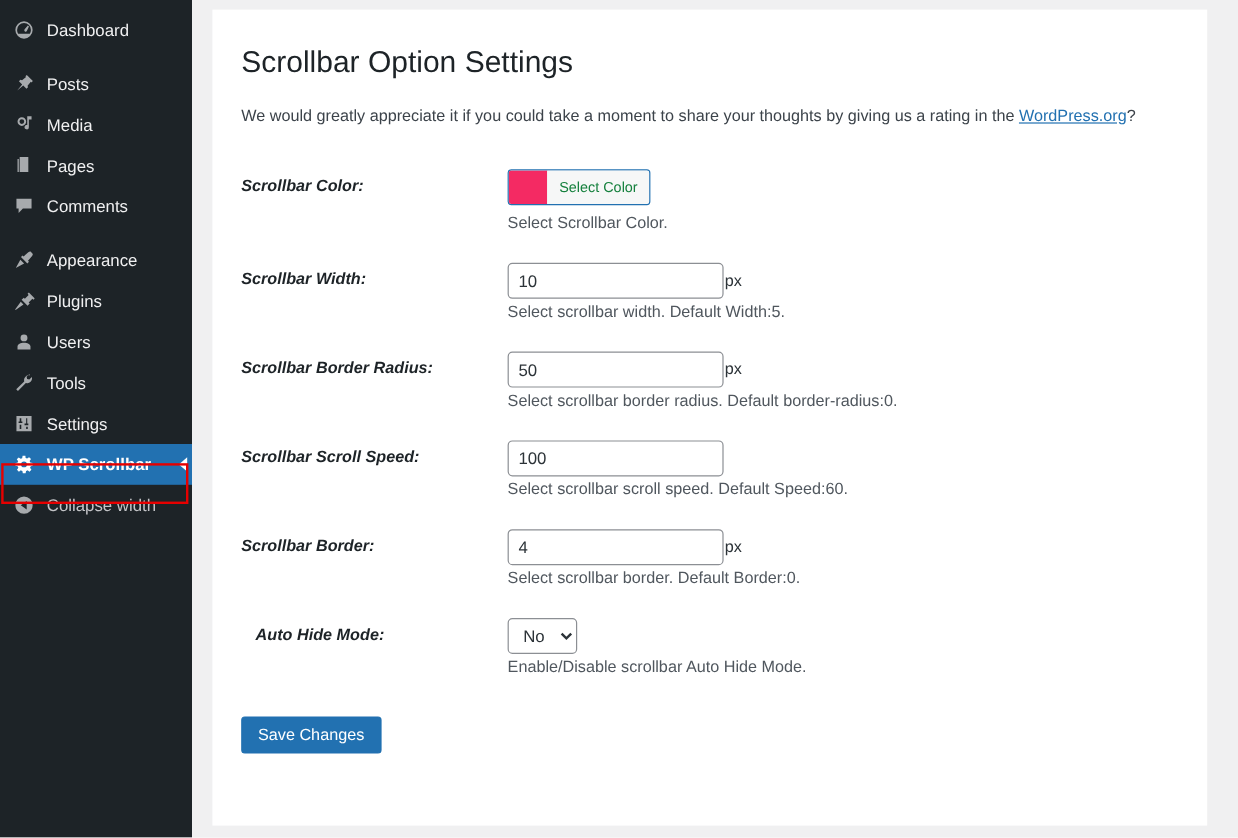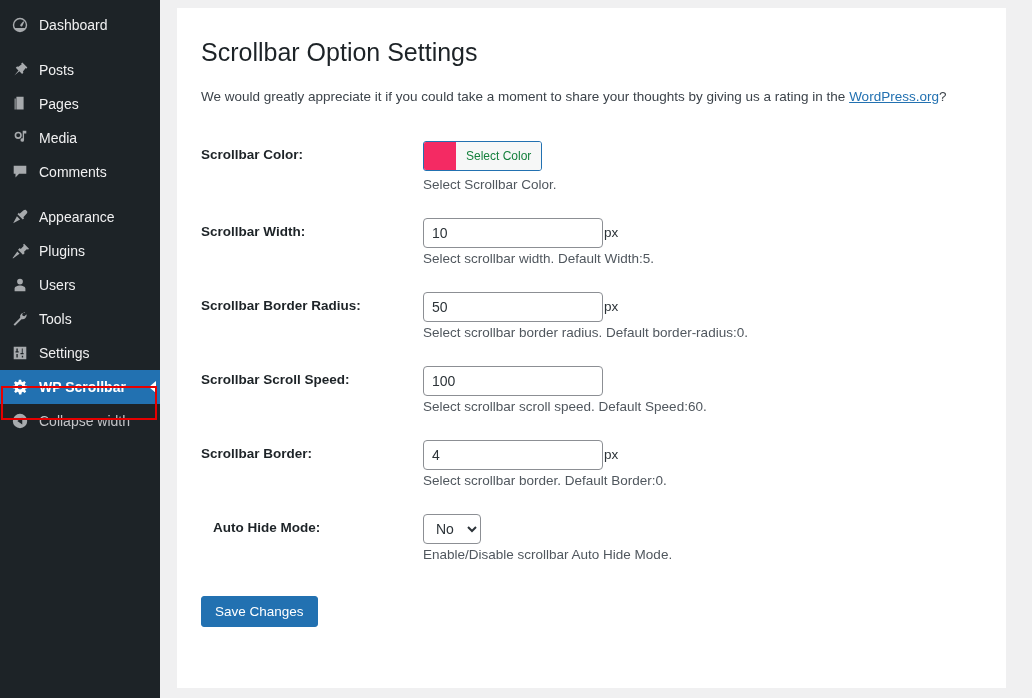--- a/index.html
+++ b/index.html
@@ -85,20 +85,21 @@
   p.rating-note a { color: #2271b1; text-decoration: underline; }
 
   .field-row {
     display: flex; align-items: flex-start;
     margin-bottom: 26px;
   }
   .field-label {
     width: 222px; min-width: 222px;
     font-size: 13.5px; font-weight: bold; color: #1d2327;
     padding-top: 6px;
+    font-style: italic;
   }
   .field-label.indent { padding-left: 12px; }
   .field-control { flex: 1; }
 
   .inline { display: flex; align-items: center; }
 
   input.txt {
     width: 180px; height: 30px;
     border: 1px solid #8c8f94; border-radius: 4px;
     padding: 0 8px; font-size: 14px; color: #2c3338;
@@ -157,33 +158,33 @@
         <svg width="18" height="18" viewBox="0 0 20 20" fill="currentColor">
             <path d="M12.6 1.6l-1.3 1.3.6.6-3.7 3-1.5-.4-1.4 1.4 3 3-4.6 5.6 5.6-4.6 3 3 1.4-1.4-.4-1.5 3-3.7.6.6 1.3-1.3-5.6-5.6z"></path>
           </svg>
       </span>
       <span class="mi-label">Posts</span>
     </div>
 
     <div class="menu-item">
       <span class="mi-icon">
         <svg width="18" height="18" viewBox="0 0 20 20" fill="currentColor">
+            <path d="M8 3a4 4 0 100 8 4 4 0 000-8zm0 1.8a2.2 2.2 0 110 4.4 2.2 2.2 0 010-4.4zM13 2v8.3a2 2 0 10 1.5 1.9V5h2.5V2H13z"></path>
+          </svg>
+      </span>
+      <span class="mi-label">Media</span>
+    </div>
+
+    <div class="menu-item">
+      <span class="mi-icon">
+        <svg width="18" height="18" viewBox="0 0 20 20" fill="currentColor">
             <path d="M6 2h8v14H6V2zm-2 2h1.2v12H4V4z"></path>
           </svg>
       </span>
       <span class="mi-label">Pages</span>
-    </div>
-
-    <div class="menu-item">
-      <span class="mi-icon">
-        <svg width="18" height="18" viewBox="0 0 20 20" fill="currentColor">
-            <path d="M8 3a4 4 0 100 8 4 4 0 000-8zm0 1.8a2.2 2.2 0 110 4.4 2.2 2.2 0 010-4.4zM13 2v8.3a2 2 0 10 1.5 1.9V5h2.5V2H13z"></path>
-          </svg>
-      </span>
-      <span class="mi-label">Media</span>
     </div>
 
     <div class="menu-item">
       <span class="mi-icon">
         <svg width="18" height="18" viewBox="0 0 20 20" fill="currentColor">
             <path d="M3 3h14v9H9l-4 4v-4H3V3z"></path>
           </svg>
       </span>
       <span class="mi-label">Comments</span>
     </div>

